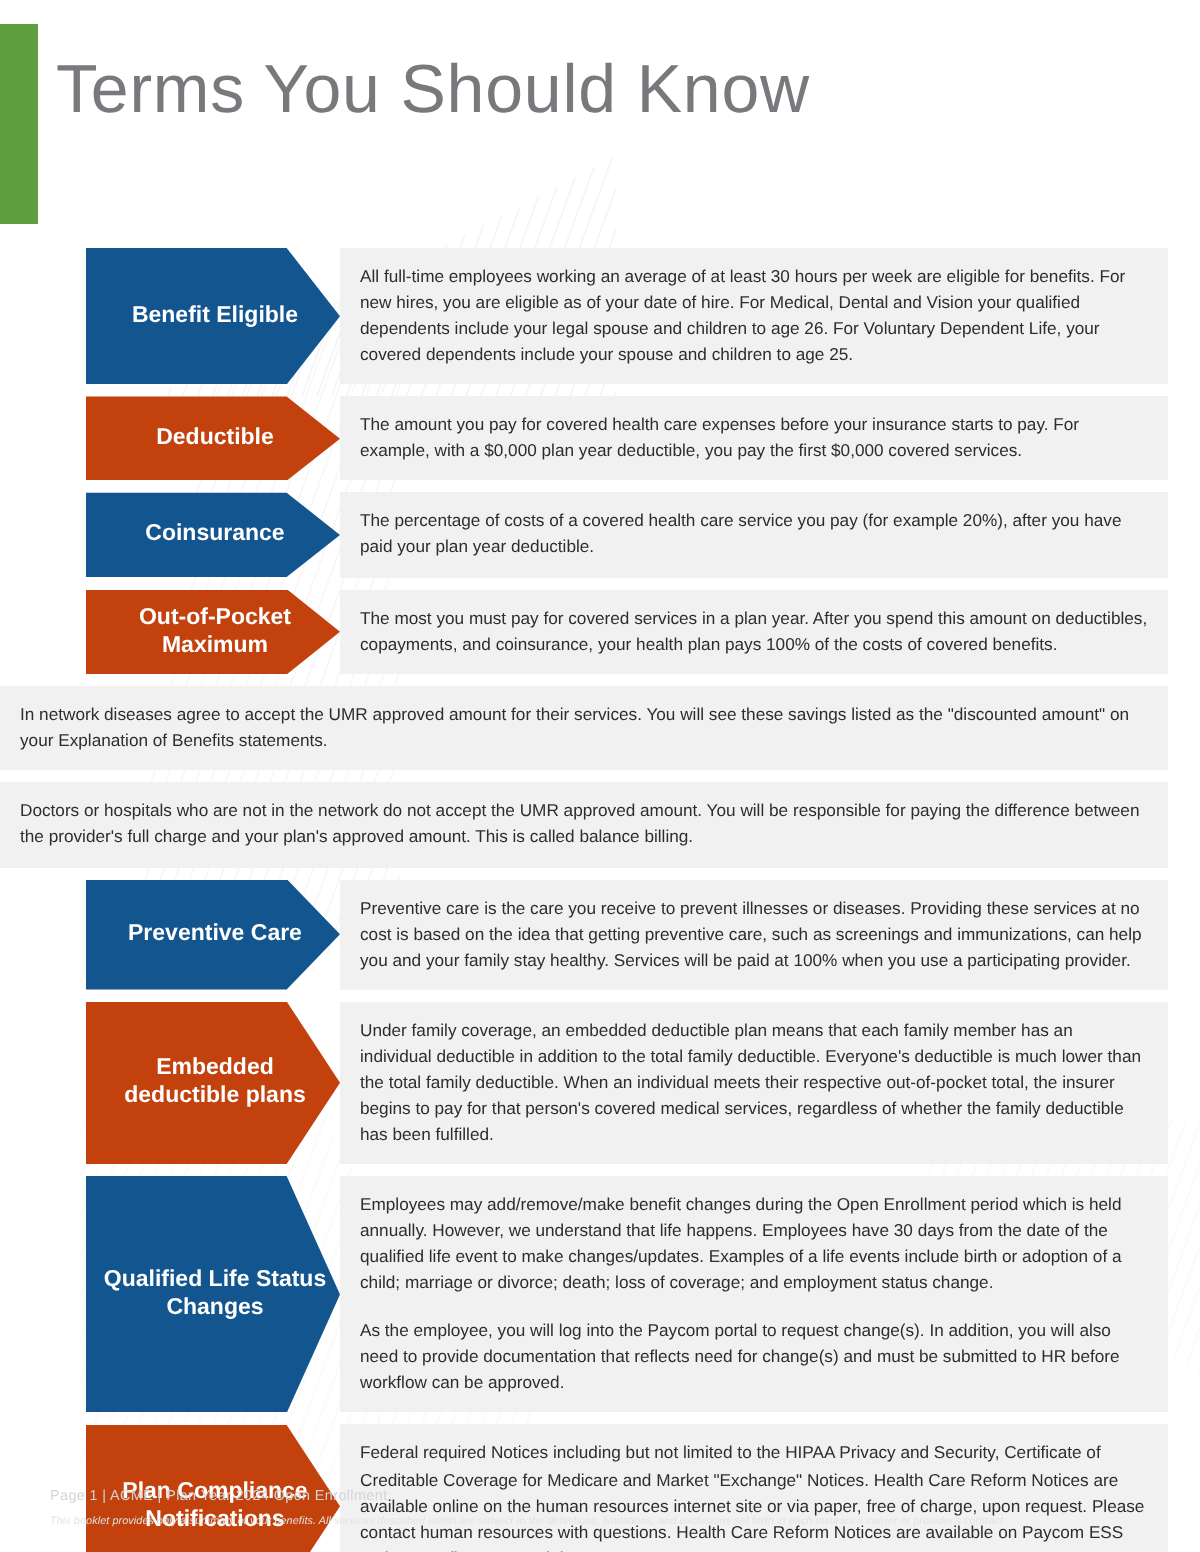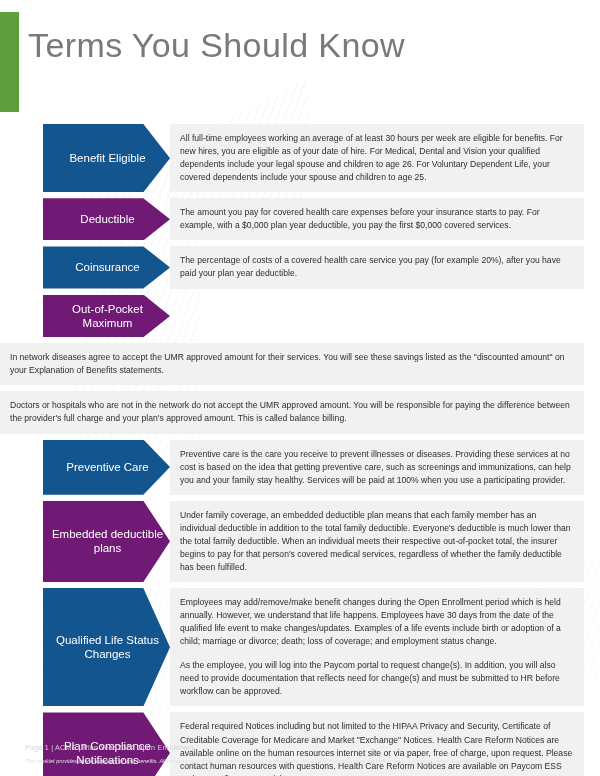--- a/index.html
+++ b/index.html
@@ -96,29 +96,29 @@
   }
   .arrow {
     margin-left: 43px;
     margin-right: 0;
     width: 136px;
     display: flex;
     align-items: center;
     justify-content: center;
     text-align: center;
     color: #ffffff;
-    font-weight: normal;
+    font-weight: bold;
     font-size: 11.5px;
     line-height: 1.25;
     padding: 7px 6px 7px 8px;
     box-sizing: border-box;
     clip-path: polygon(0 0, 79% 0, 100% 50%, 79% 100%, 0 100%);
   }
   .arrow.blue  { background: #13558f; }
-  .arrow.green { background: #701a75; }
+  .arrow.green { background: #c2410c; }
 
   .desc-cell {
     flex: 1 1 auto;
     background: #f1f1f1;
     margin-right: 16px;
     padding: 8px 10px 8px 10px;
     box-sizing: border-box;
     color: #2d2d2d;
     font-size: 8.6px;
     line-height: 1.52;
@@ -193,20 +193,23 @@
       <div class="desc-cell">
         <p>The percentage of costs of a covered health care service you pay (for example 20%), after you have paid your plan year deductible.</p>
       </div>
     </div>
     <div class="term-row">
       <div class="label-cell">
         <div class="arrow green">
           <span>Out-of-Pocket Maximum</span>
         </div>
       </div>
+      <div class="desc-cell">
+        <p>The most you must pay for covered services in a plan year. After you spend this amount on deductibles, copayments, and coinsurance, your health plan pays 100% of the costs of covered benefits.</p>
+      </div>
     </div>
     <div class="term-row">
       <div class="desc-cell">
         <p>In network diseases agree to accept the UMR approved amount for their services. You will see these savings listed as the "discounted amount" on your Explanation of Benefits statements.</p>
       </div>
     </div>
     <div class="term-row">
       <div class="desc-cell">
         <p>Doctors or hospitals who are not in the network do not accept the UMR approved amount. You will be responsible for paying the difference between the provider's full charge and your plan's approved amount. This is called balance billing.</p>
       </div>

